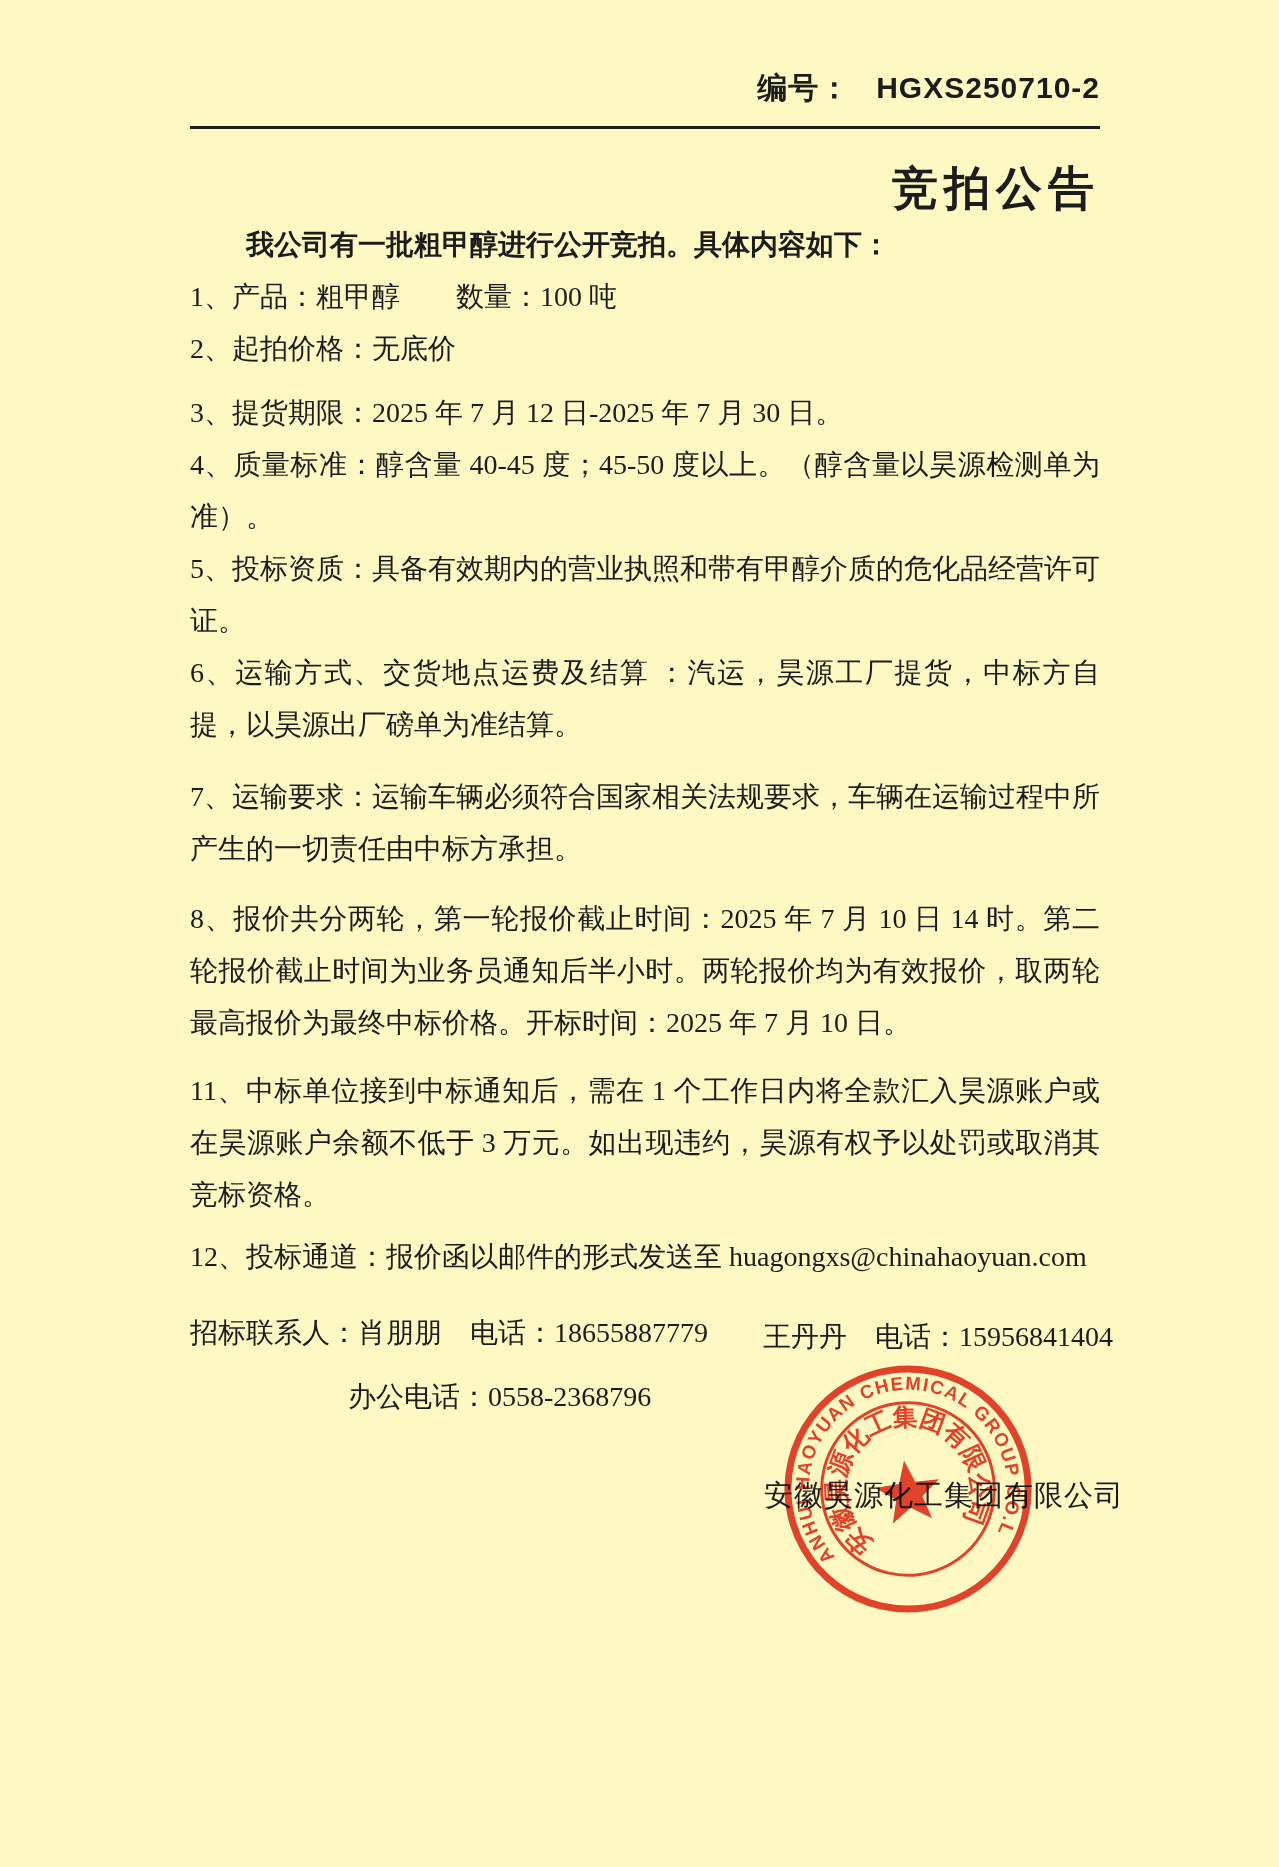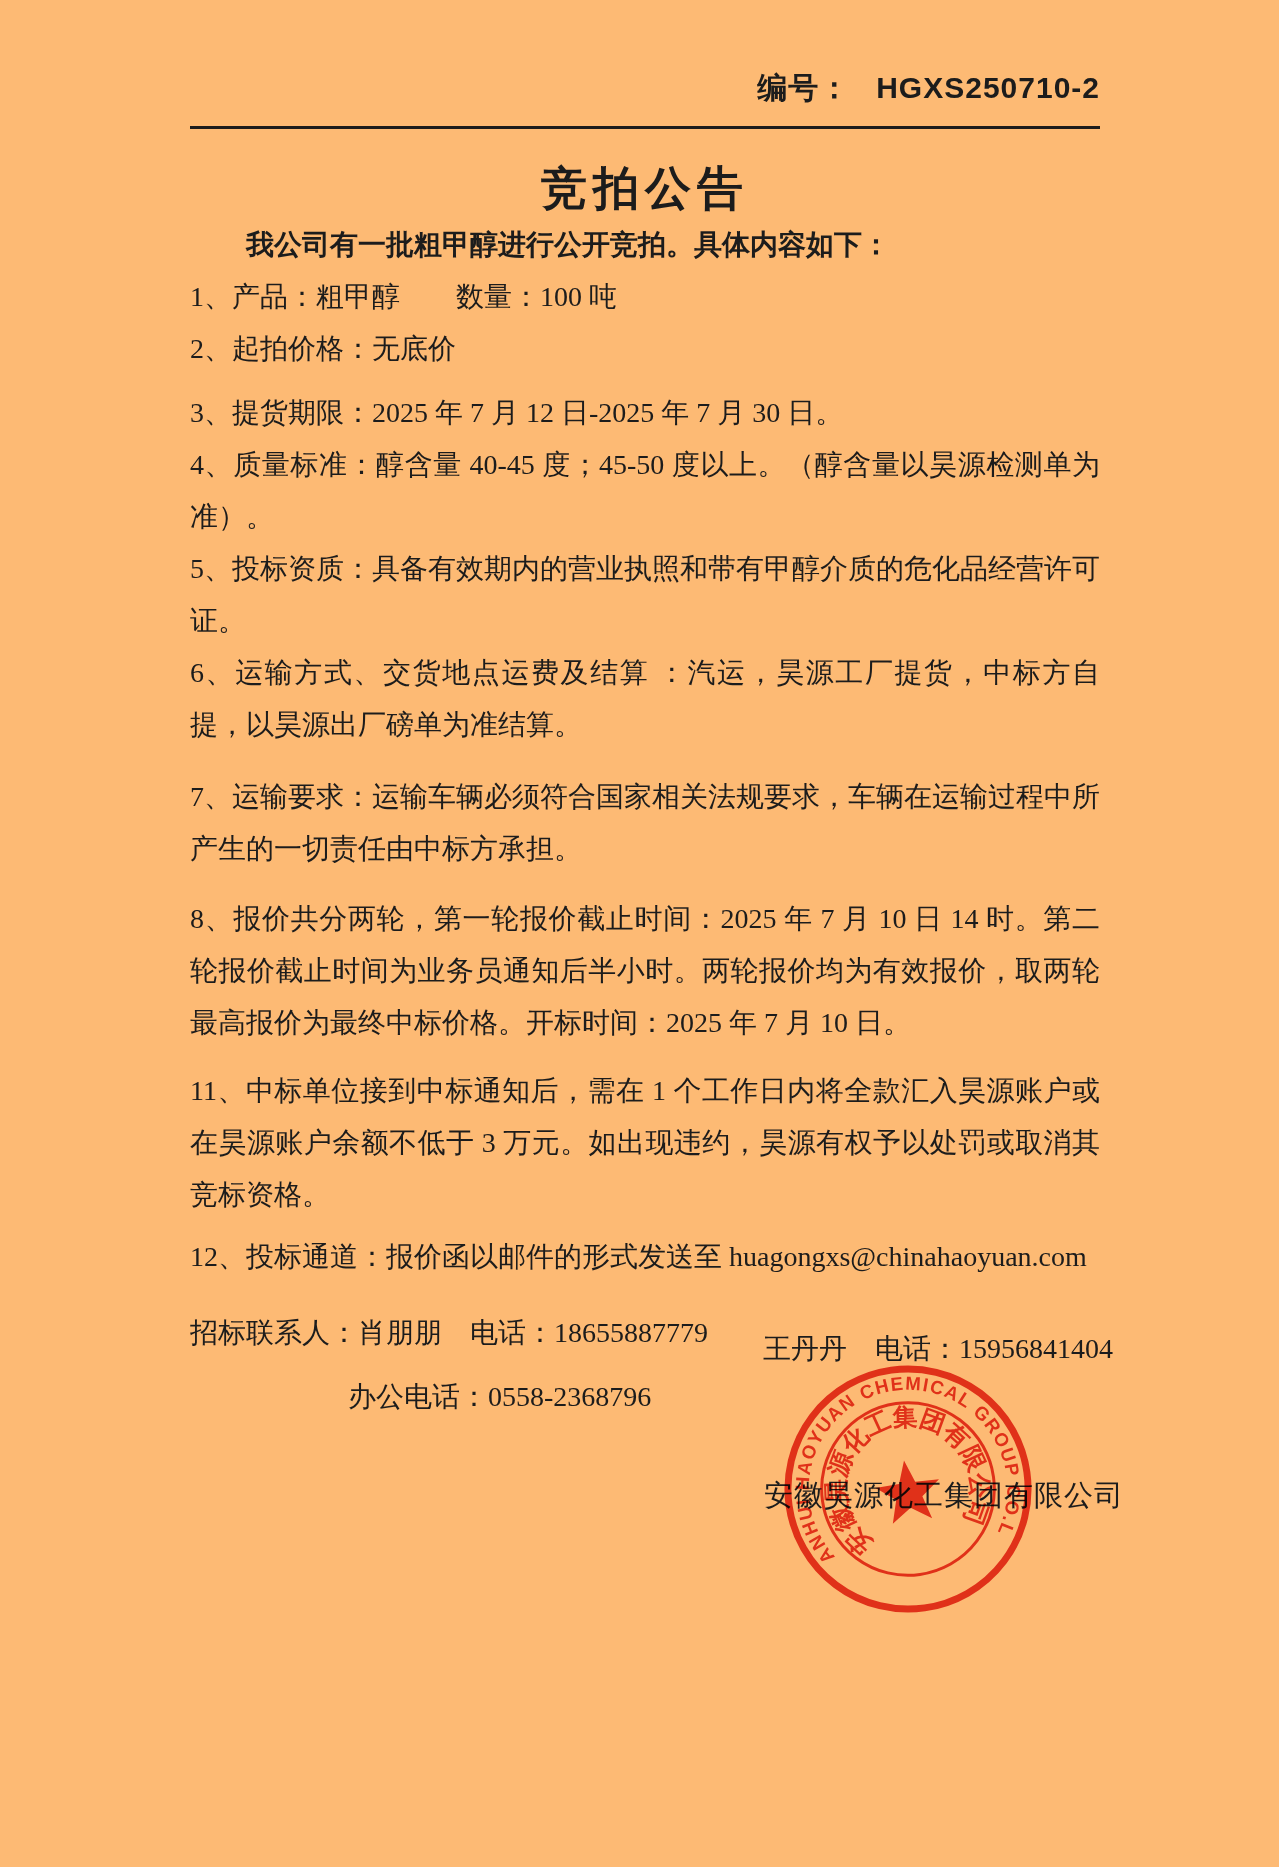--- a/index.html
+++ b/index.html
@@ -1,20 +1,20 @@
 <!DOCTYPE html>
 <html style="--stamp-red: #e03426;"><head>
 <meta charset="utf-8">
 <style>
   html,body{margin:0;padding:0;background:#e9e9e9;}
   .page{
     position:relative;
     width:1279px;height:1867px;
     margin:0 auto;
-    background:#fdba74;
+    background:#fef9c3;
     box-sizing:border-box;
     padding:70px 179px 0 190px;
     overflow:hidden;
     color:#1c1c1c;
     font-family:"Liberation Serif","DejaVu Serif",serif;
     font-size:28px;
   }
   .doc-header{
     text-align:right;
     font-family:"Liberation Sans","DejaVu Sans",sans-serif;
@@ -24,21 +24,21 @@
     letter-spacing:1px;
   }
   .doc-header .doc-num{margin-left:26px;}
   .rule{
     margin-top:20px;
     border-top:3px solid #1c1c1c;
     height:0;
   }
   .title{
     margin:28px 0 0 0;
-    text-align:center;
+    text-align:right;
     font-family:"Liberation Sans","DejaVu Sans",sans-serif;
     font-size:46px;
     line-height:62px;
     font-weight:bold;
     letter-spacing:6px;
   }
   p.para{
     margin:0;
     line-height:52px;
     text-align:justify;
@@ -51,21 +51,21 @@
   .gap-xs{margin-top:10px !important;}
   .gap-18{margin-top:18px !important;}
   .contacts-row{
     position:relative;
     margin-top:24px;
     line-height:52px;
     height:52px;
   }
   .contacts-row .secondary{
     position:absolute;
-    left:573px;top:16px;
+    left:573px;top:4px;
     white-space:nowrap;
   }
   .office-row{
     margin:12px 0 0 0;
     line-height:52px;
     padding-left:158px;
   }
   .signature{
     position:relative;
     height:270px;

